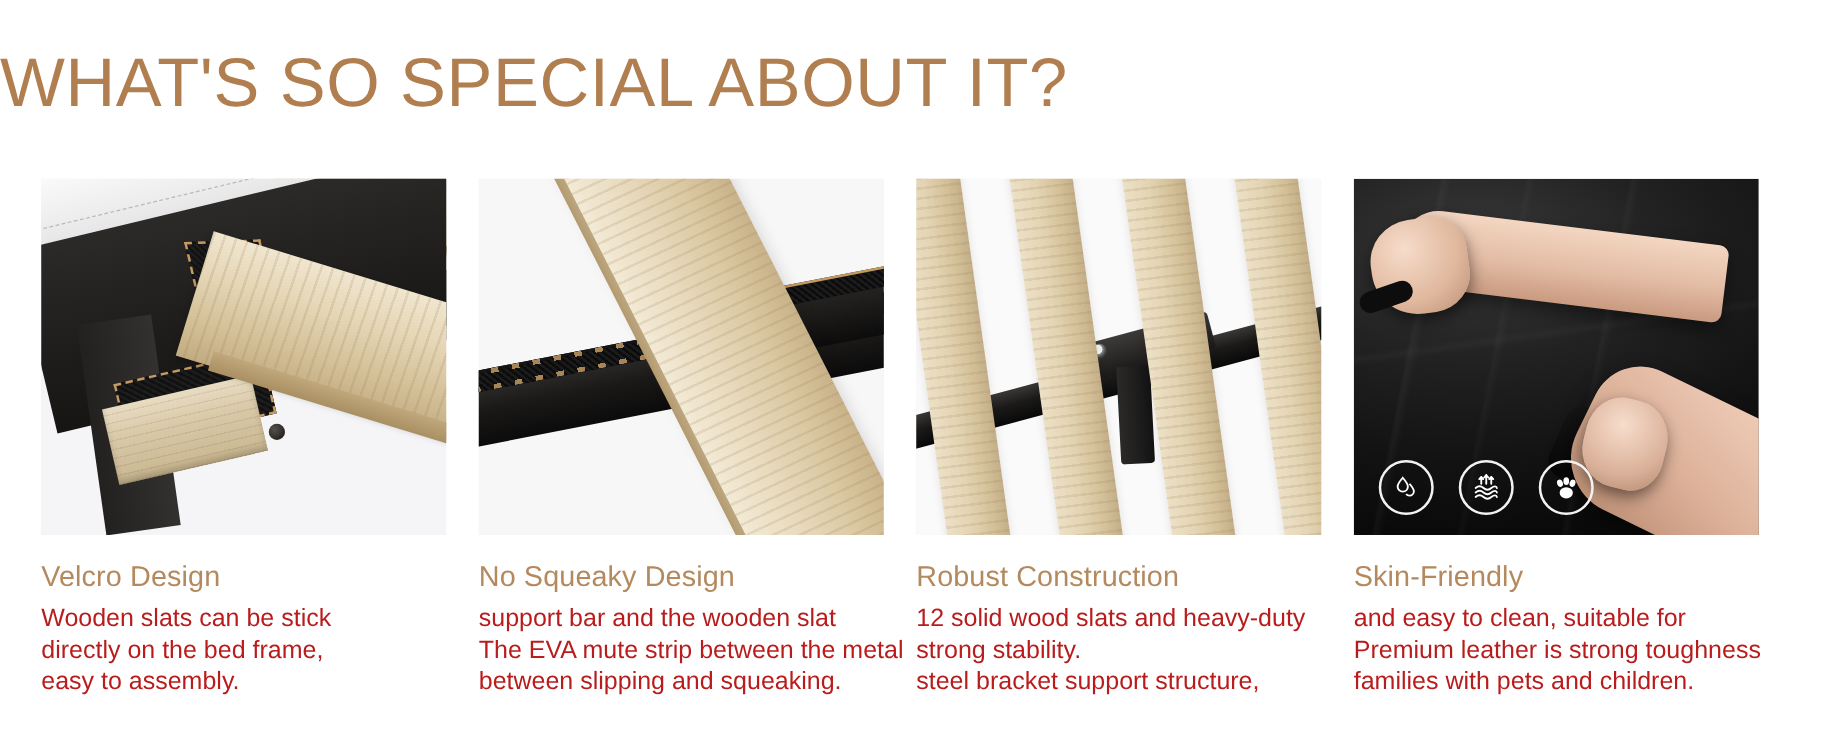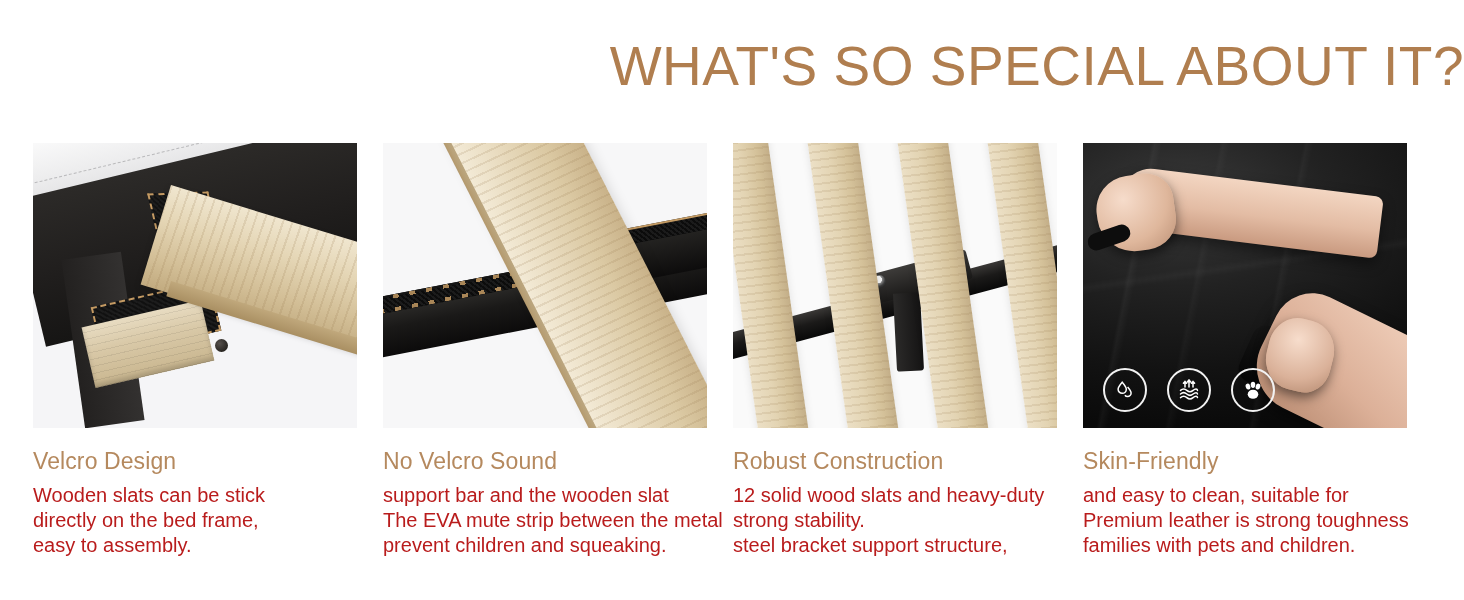--- a/index.html
+++ b/index.html
@@ -7,21 +7,21 @@
     width:1464px; height:600px;
     background:#ffffff;
     font-family:"Liberation Sans", sans-serif;
     overflow:hidden;
   }
   .page { position:relative; width:1464px; height:600px; background:#fff; }
 
   
   .banner-title {
     position:absolute; top:34px; left:0; width:1464px;
-    text-align:right;
+    text-align:left;
     font-size:55px;
     font-weight:400;
     letter-spacing:0.5px;
     color:#b07e4f;
     white-space:nowrap;
   }
 
   
   .features {
     position:absolute; top:143px; left:33px;
@@ -359,25 +359,25 @@
       <div class="photo">
         <div class="p2-bg"></div>
         <div class="p2-bar"></div>
         <div class="p2-strip"></div>
         <div class="p2-stitchline"></div>
         <div class="p2-bar-right"></div>
         <div class="p2-strip-right"></div>
         <div class="p2-slat-edge"></div>
         <div class="p2-slat"></div>
       </div>
-      <div class="feature-title">No Velcro Sound</div>
+      <div class="feature-title">No Squeaky Design</div>
       <div class="feature-body">
         <div>support bar and the wooden slat</div>
         <div>The EVA mute strip between the metal</div>
-        <div>prevent children and squeaking.</div>
+        <div>between slipping and squeaking.</div>
       </div>
     </div>
 
     <div class="feature">
       <div class="photo">
         <div class="p3-bg"></div>
         <div class="p3-bar"></div>
         <div class="p3-plate"></div>
         <div class="p3-screw a"></div>
         <div class="p3-screw b"></div>

